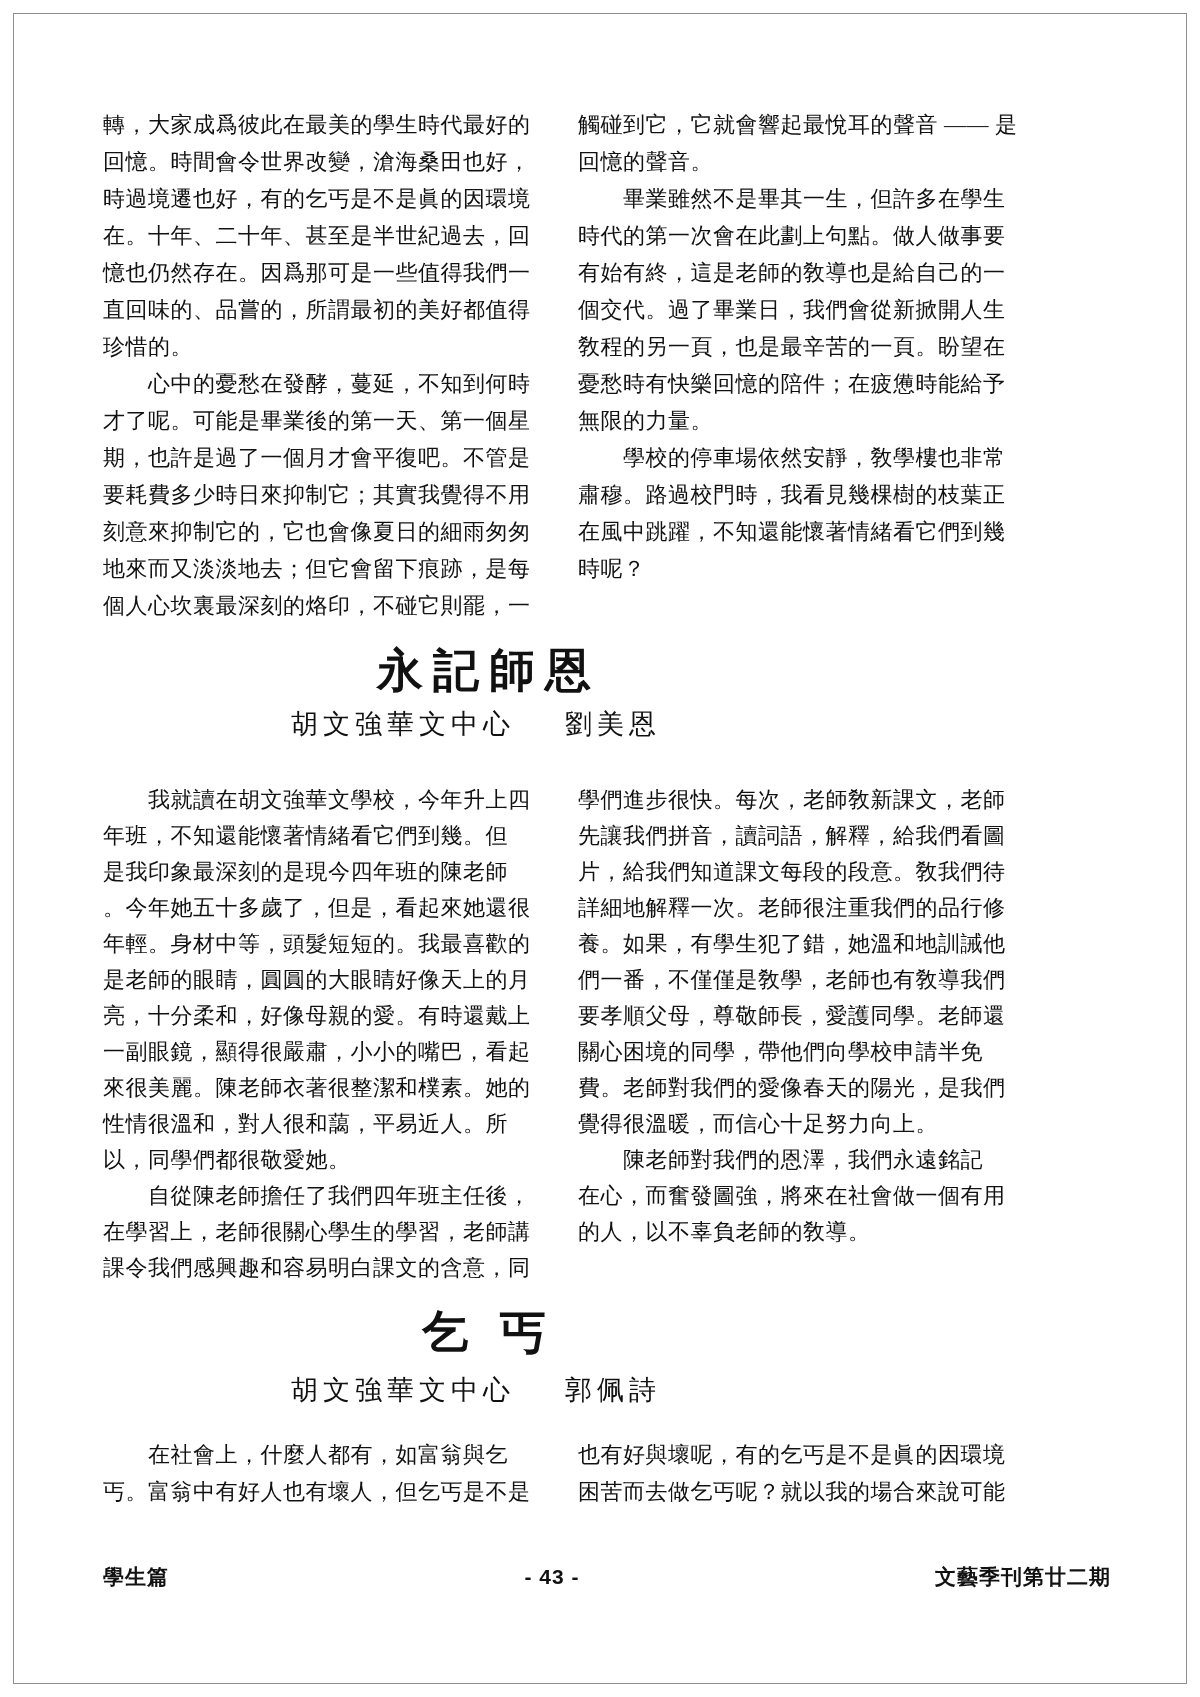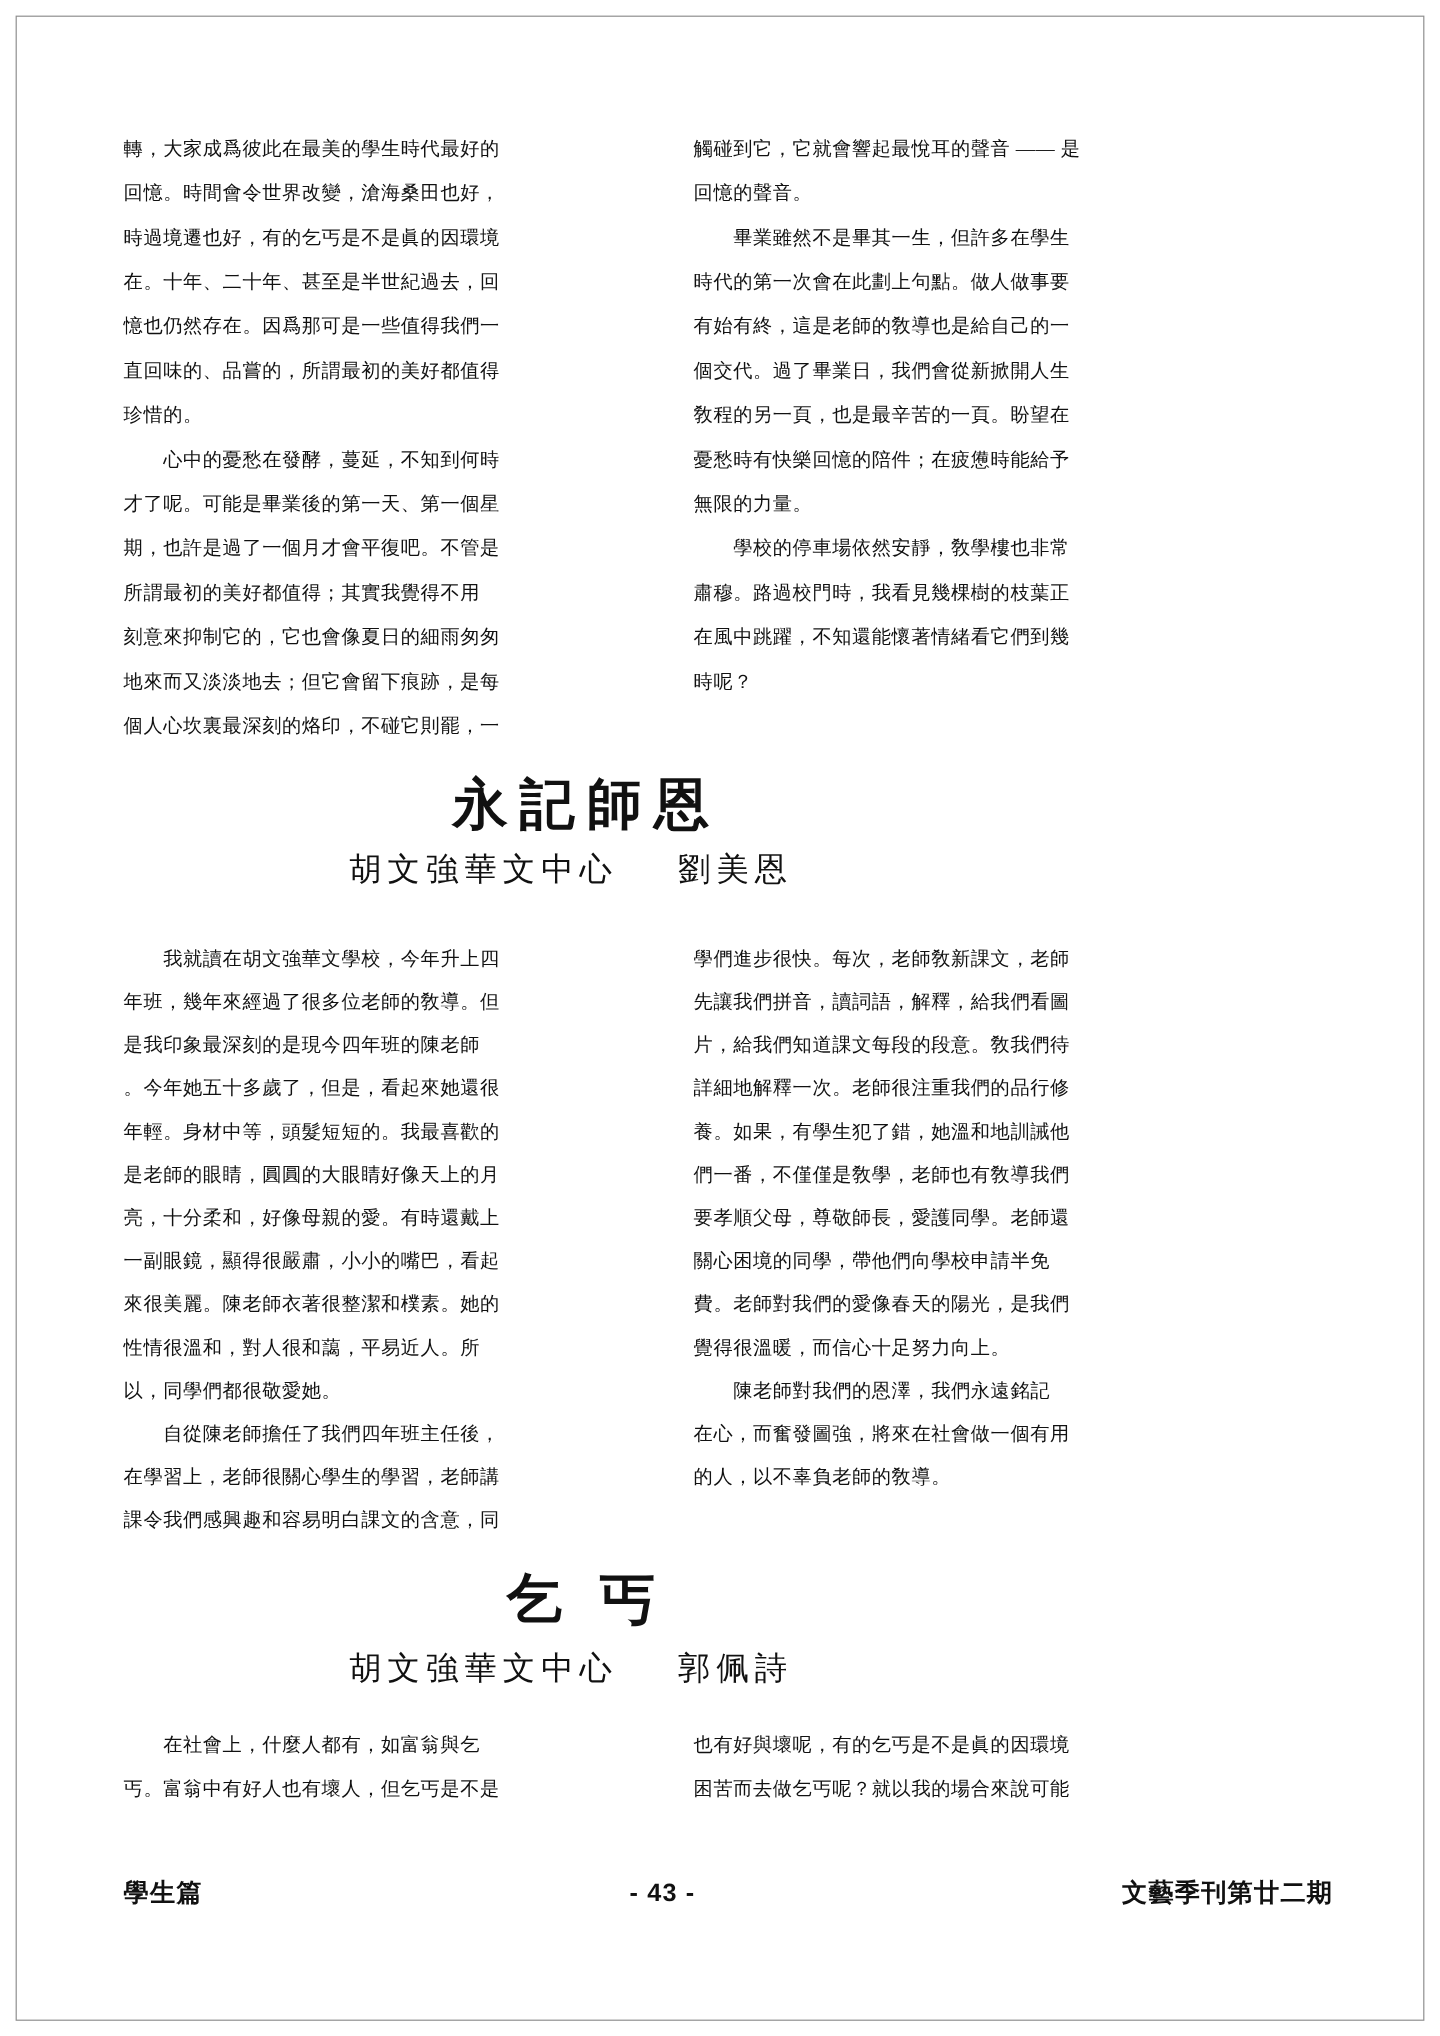--- a/index.html
+++ b/index.html
@@ -7,21 +7,21 @@
     position:relative; width:1200px; height:1697px; background:#ffffff;
     color:#111111; font-family:"Liberation Serif","DejaVu Serif",serif;
     overflow:hidden;
   }
   .frame {
     position:absolute; top:13px; left:13px; right:13px; bottom:13px;
     border:1px solid #8f8f8f; pointer-events:none;
   }
   .col { position:absolute; width:465px; }
   .tline {
-    font-size:16px; white-space:pre; letter-spacing:0.5px;
+    font-size:22px; white-space:pre; letter-spacing:0.5px;
   }
   .lh37 .tline { line-height:37px; height:37px; }
   .lh36 .tline { line-height:36px; height:36px; }
   .title {
     position:absolute; left:0; width:978px; text-align:center;
     font-size:46px; font-weight:bold; letter-spacing:10px; line-height:1;
     font-family:"Liberation Serif","DejaVu Serif",serif;
   }
   .byline {
     position:absolute; left:0; width:952px; text-align:center;
@@ -45,21 +45,21 @@
       <div class="tline">轉，大家成爲彼此在最美的學生時代最好的</div>
       <div class="tline">回憶。時間會令世界改變，滄海桑田也好，</div>
       <div class="tline">時過境遷也好，有的乞丐是不是眞的因環境</div>
       <div class="tline">在。十年、二十年、甚至是半世紀過去，回</div>
       <div class="tline">憶也仍然存在。因爲那可是一些值得我們一</div>
       <div class="tline">直回味的、品嘗的，所謂最初的美好都值得</div>
       <div class="tline">珍惜的。</div>
       <div class="tline">　　心中的憂愁在發酵，蔓延，不知到何時</div>
       <div class="tline">才了呢。可能是畢業後的第一天、第一個星</div>
       <div class="tline">期，也許是過了一個月才會平復吧。不管是</div>
-      <div class="tline">所謂最初的美好都值得；其實我覺得不用</div>
+      <div class="tline">要耗費多少時日來抑制它；其實我覺得不用</div>
       <div class="tline">刻意來抑制它的，它也會像夏日的細雨匆匆</div>
       <div class="tline">地來而又淡淡地去；但它會留下痕跡，是每</div>
       <div class="tline">個人心坎裏最深刻的烙印，不碰它則罷，一</div>
     </div>
   <div class="col lh37" style="left:578px; top:106px">
       <div class="tline">觸碰到它，它就會響起最悅耳的聲音 —— 是</div>
       <div class="tline">回憶的聲音。</div>
       <div class="tline">　　畢業雖然不是畢其一生，但許多在學生</div>
       <div class="tline">時代的第一次會在此劃上句點。做人做事要</div>
       <div class="tline">有始有終，這是老師的敎導也是給自己的一</div>
@@ -72,21 +72,21 @@
       <div class="tline">在風中跳躍，不知還能懷著情緒看它們到幾</div>
       <div class="tline">時呢？</div>
     </div>
 
   <div class="title" style="top:648px">永記師恩</div>
   <div class="byline" style="top:708px">
     <span class="org">胡文強華文中心</span><span class="author">劉美恩</span>
   </div>
   <div class="col lh36" style="left:103px; top:782px">
       <div class="tline">　　我就讀在胡文強華文學校，今年升上四</div>
-      <div class="tline">年班，幾年來經過了很多位老師的敎導。但</div>
+      <div class="tline">年班，不知還能懷著情緒看它們到幾。但</div>
       <div class="tline">是我印象最深刻的是現今四年班的陳老師</div>
       <div class="tline">。今年她五十多歲了，但是，看起來她還很</div>
       <div class="tline">年輕。身材中等，頭髮短短的。我最喜歡的</div>
       <div class="tline">是老師的眼睛，圓圓的大眼睛好像天上的月</div>
       <div class="tline">亮，十分柔和，好像母親的愛。有時還戴上</div>
       <div class="tline">一副眼鏡，顯得很嚴肅，小小的嘴巴，看起</div>
       <div class="tline">來很美麗。陳老師衣著很整潔和樸素。她的</div>
       <div class="tline">性情很溫和，對人很和藹，平易近人。所</div>
       <div class="tline">以，同學們都很敬愛她。</div>
       <div class="tline">　　自從陳老師擔任了我們四年班主任後，</div>

